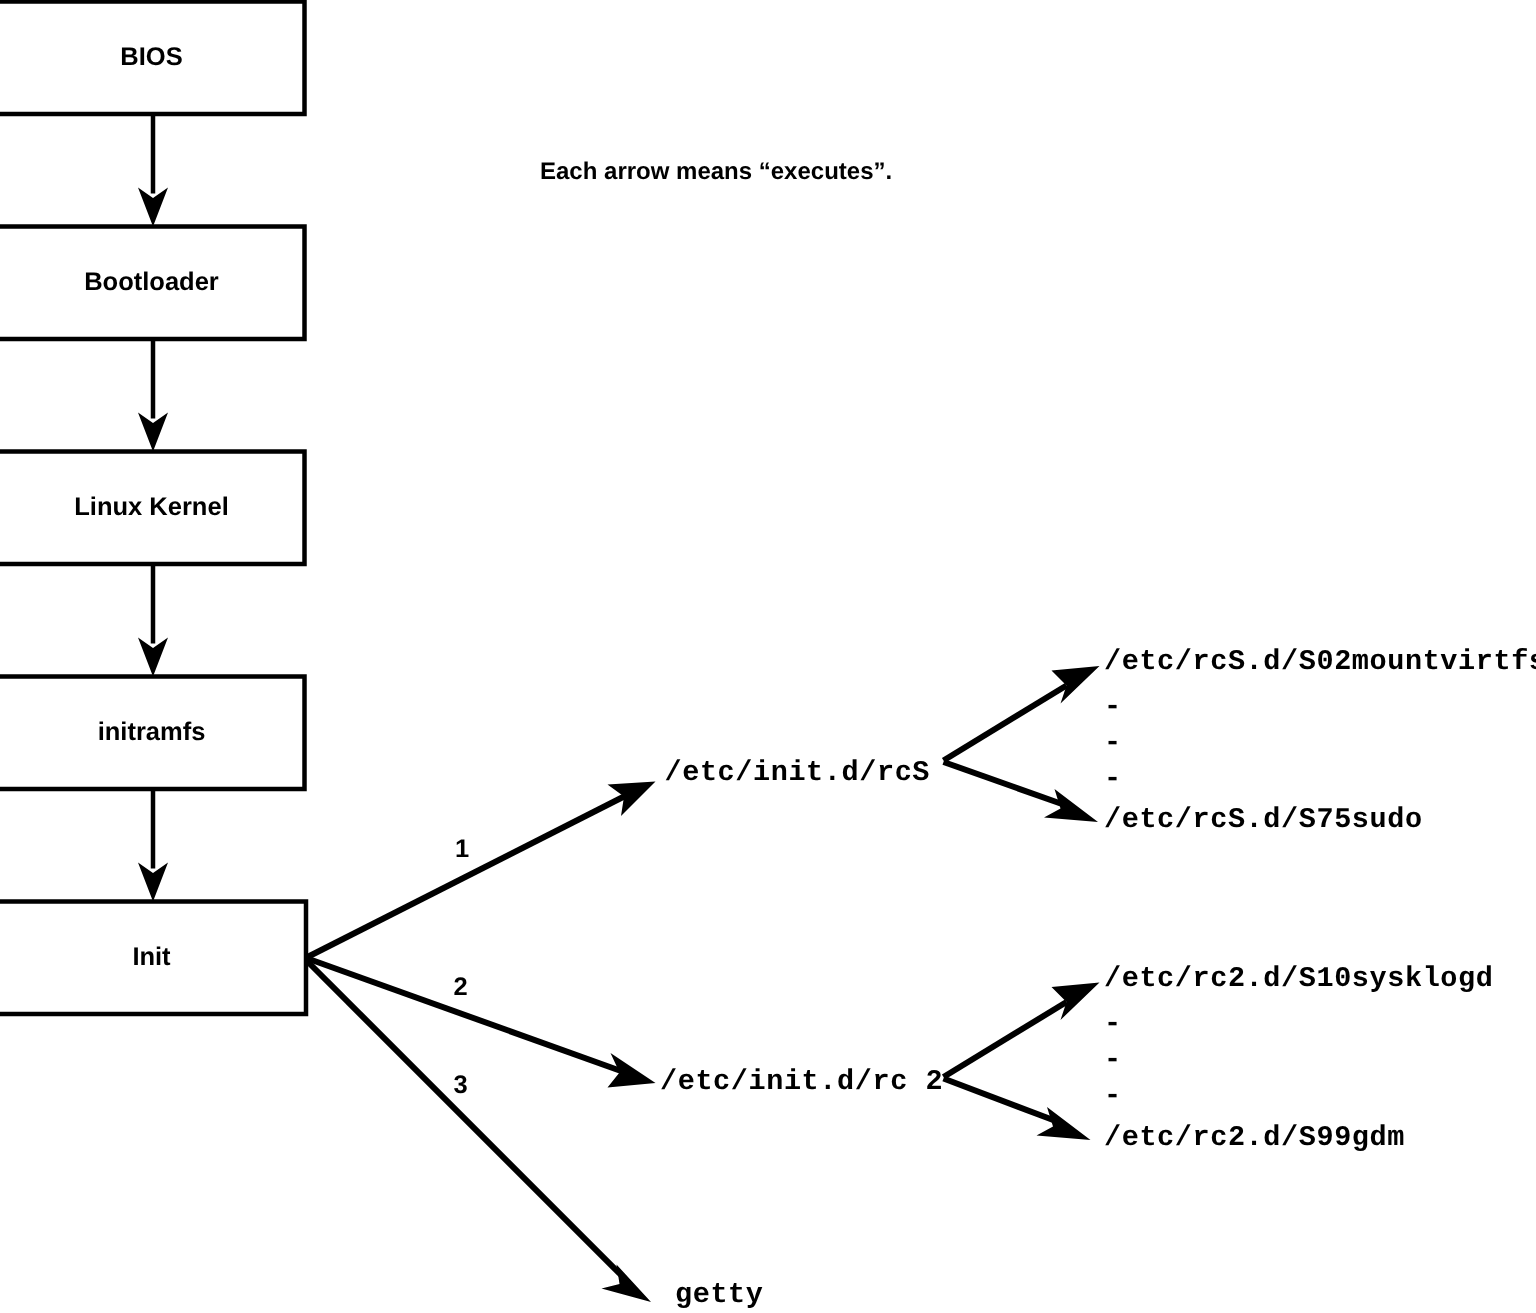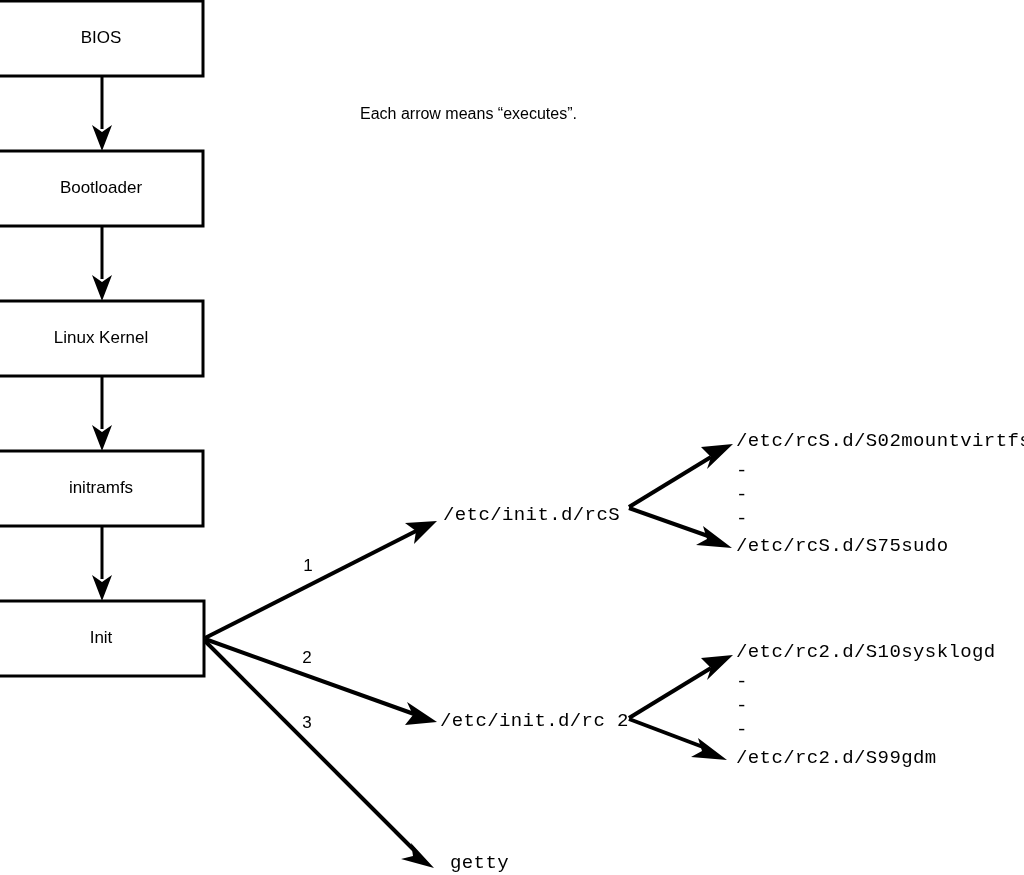--- a/index.html
+++ b/index.html
@@ -10,20 +10,21 @@
   }
   body {
     font-family: "Liberation Sans", sans-serif;
   }
   #diagram-root {
     position: relative;
     width: 1024px;
     height: 875px;
     background: #ffffff;
     overflow: hidden;
+    font-weight: bold;
   }
   svg#boot-diagram {
     display: block;
     width: 1024px;
     height: 875px;
   }
   .box-rect {
     fill: #ffffff;
     stroke: #000000;
     stroke-width: 3;

